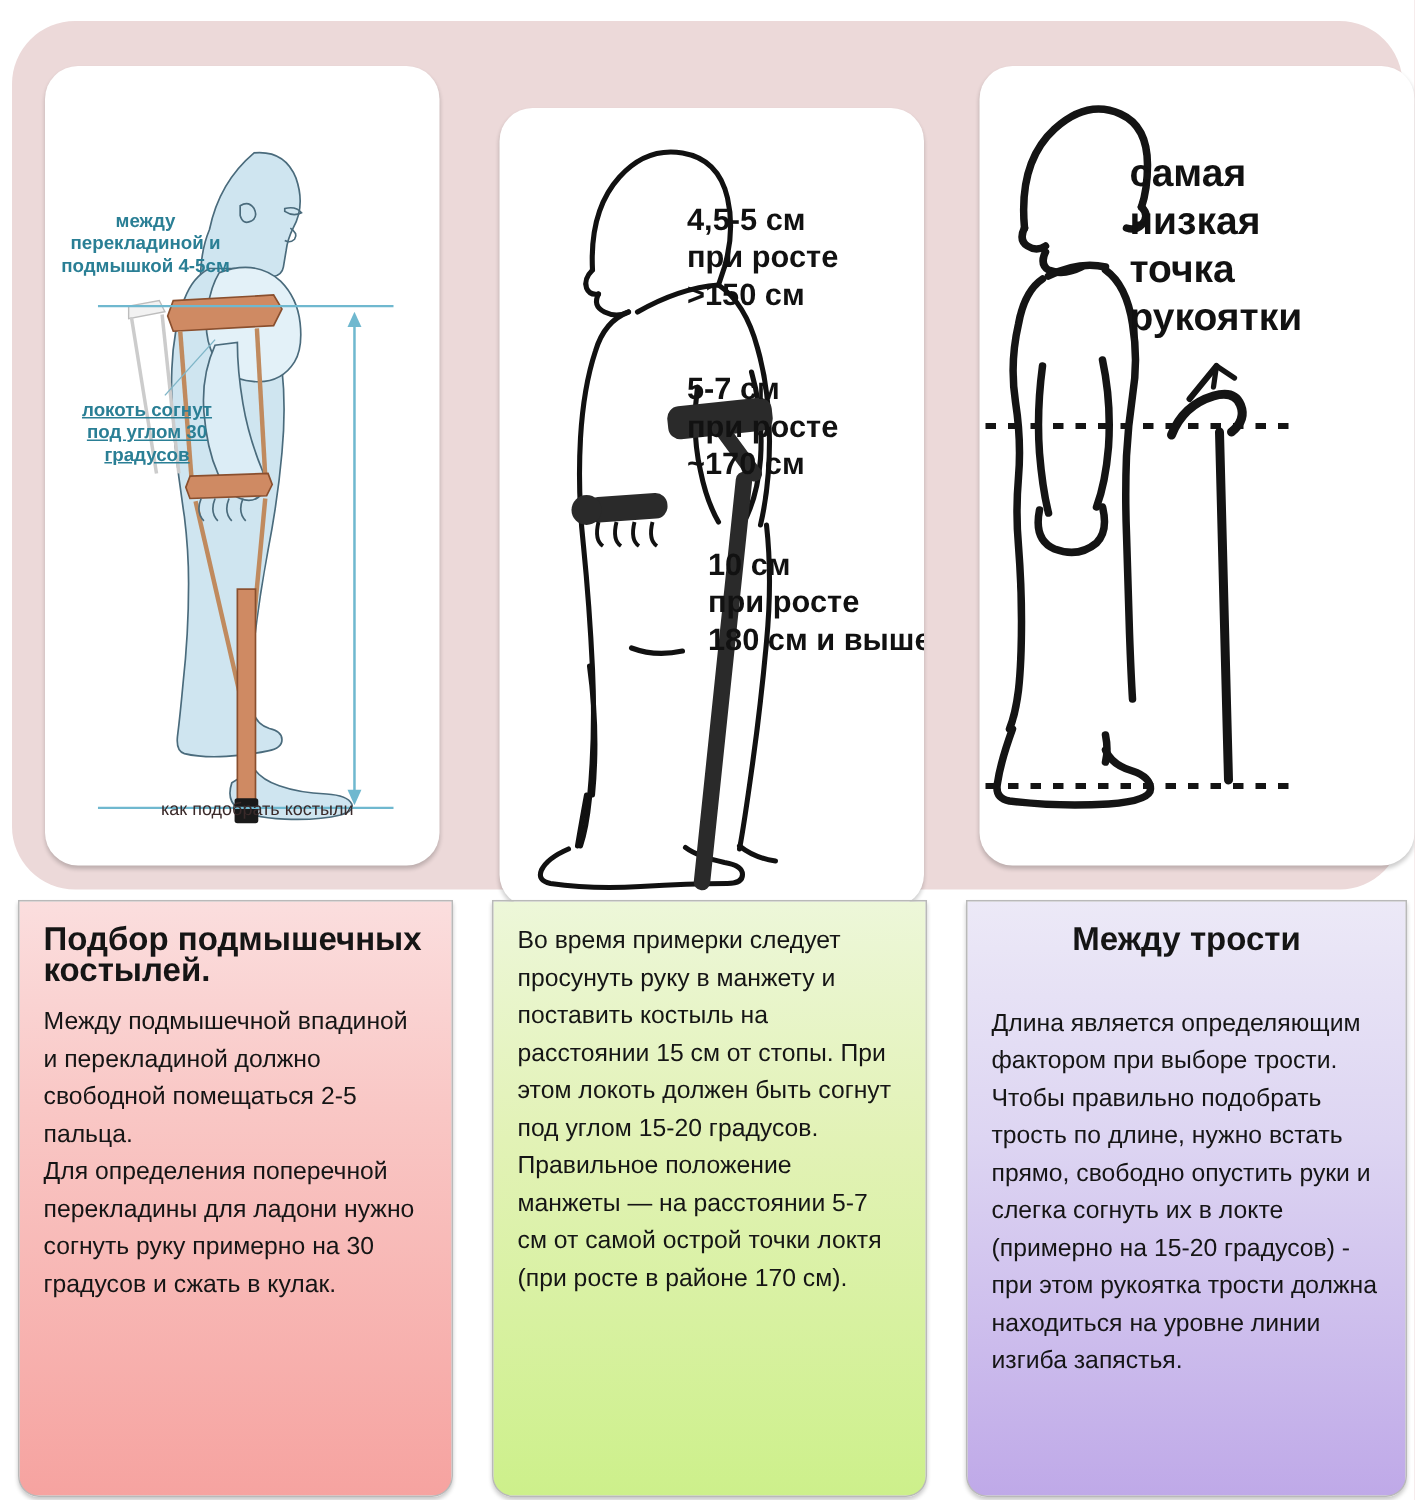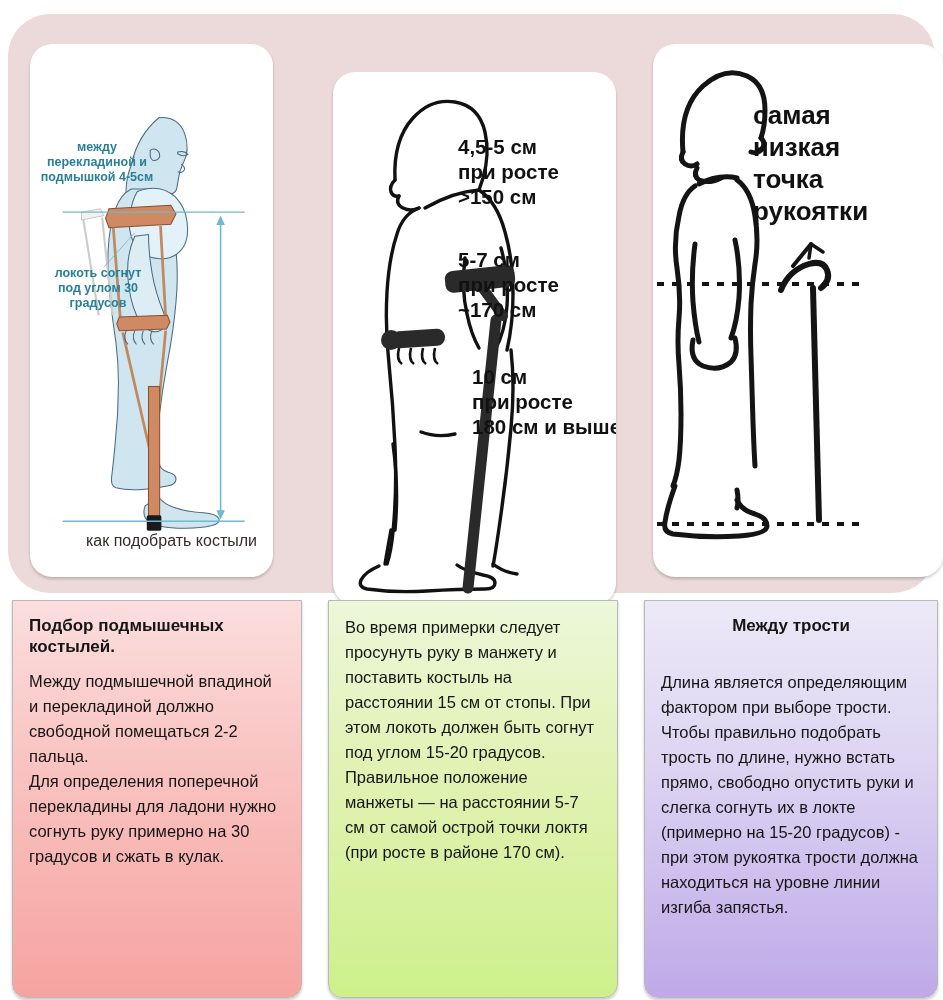--- a/index.html
+++ b/index.html
@@ -12,37 +12,37 @@
   
   #top-frame{
     position:absolute;left:8px;top:14px;width:927px;height:579px;
     background:#ecd9d9;border-radius:42px;
   }
   .illus-card{
     position:absolute;background:#ffffff;border-radius:22px;
     box-shadow:0 2px 3px rgba(0,0,0,.20);
     overflow:hidden;
   }
-  #card-axillary{left:22px;top:30px;width:243px;height:533px;}
+  #card-axillary{left:22px;top:30px;width:263px;height:533px;}
   #card-forearm{left:325px;top:30px;width:283px;height:533px;margin-top:28px;}
   #card-cane{left:645px;top:30px;width:290px;height:533px;}
 
   .illus-card svg{display:block;width:100%;height:100%;}
 
   
   .t1-lbl{
     position:absolute;color:#2a7f95;font-weight:bold;
     font-size:12.5px;line-height:15px;text-align:center;
     font-family:"Liberation Sans","DejaVu Sans",sans-serif;
   }
   #t1-top{left:8px;top:96px;width:118px;}
-  #t1-mid{left:20px;top:222px;width:96px;}
+  #t1-mid{left:20px;top:222px;width:96px;text-decoration:underline;}
   #t1-caption{
     position:absolute;left:0;top:488px;width:283px;text-align:center;
-    font-size:16px;color:#3a2a2a;
+    font-size:12px;color:#3a2a2a;
     font-family:"Liberation Sans","DejaVu Sans",sans-serif;
   }
 
   
   .t2-blk{
     position:absolute;color:#111;font-weight:bold;
     font-size:20.5px;line-height:25px;white-space:nowrap;
     font-family:"Liberation Sans","DejaVu Sans",sans-serif;
   }
   #t2-a{left:125px;top:62px;}
@@ -64,21 +64,21 @@
     box-sizing:border-box;
     padding:14px 16px 8px 16px;
     box-shadow:0 2px 3px rgba(0,0,0,.22);
     overflow:hidden;
   }
   #info-axillary{left:12px;background:linear-gradient(180deg,#fbdede 0%,#f9c7c5 35%,#f6a3a0 100%);}
   #info-forearm{left:328px;background:linear-gradient(180deg,#edf7d9 0%,#e2f2b6 40%,#cdf08b 100%);}
   #info-cane{left:644px;width:294px;background:linear-gradient(180deg,#ece9f7 0%,#ddd5f2 40%,#bfa9e8 100%);}
 
   .info-title{
-    font-weight:bold;font-size:17px;line-height:21px;color:#151515;
+    font-weight:bold;font-size:22px;line-height:21px;color:#151515;
     margin:0 0 12px 0;
     font-family:"Liberation Sans","DejaVu Sans",sans-serif;
   }
   .info-title.centered{text-align:center;}
   .info-body p{
     margin:0 0 0 0;font-size:16.5px;line-height:25px;color:#151515;
     font-family:"Liberation Sans","DejaVu Sans",sans-serif;
   }
   .info-body p + p{}
   #info-cane .info-body{margin-top:34px;}
@@ -257,21 +257,21 @@
       <div>низкая</div>
       <div>точка</div>
       <div>рукоятки</div>
     </div>
   </div>
 </div>
 
 <div class="info-card" id="info-axillary">
   <div class="info-title">Подбор подмышечных костылей.</div>
   <div class="info-body">
-    <p> Между подмышечной впадиной и перекладиной должно свободной помещаться 2-2 пальца.</p>
+    <p> Между подмышечной впадиной и перекладиной должно свободной помещаться 2-5 пальца.</p>
     <p> Для определения поперечной перекладины для ладони нужно согнуть руку  примерно на 30 градусов и сжать в кулак.</p>
   </div>
 </div>
 
 <div class="info-card" id="info-forearm">
   <div class="info-body">
     <p>Во время примерки следует просунуть руку в манжету и поставить костыль на расстоянии 15 см от стопы. При этом локоть должен быть согнут под углом 15-20 градусов. Правильное положение манжеты — на расстоянии 5-7 см от самой острой точки локтя (при росте в районе 170 см).</p>
   </div>
 </div>
 

